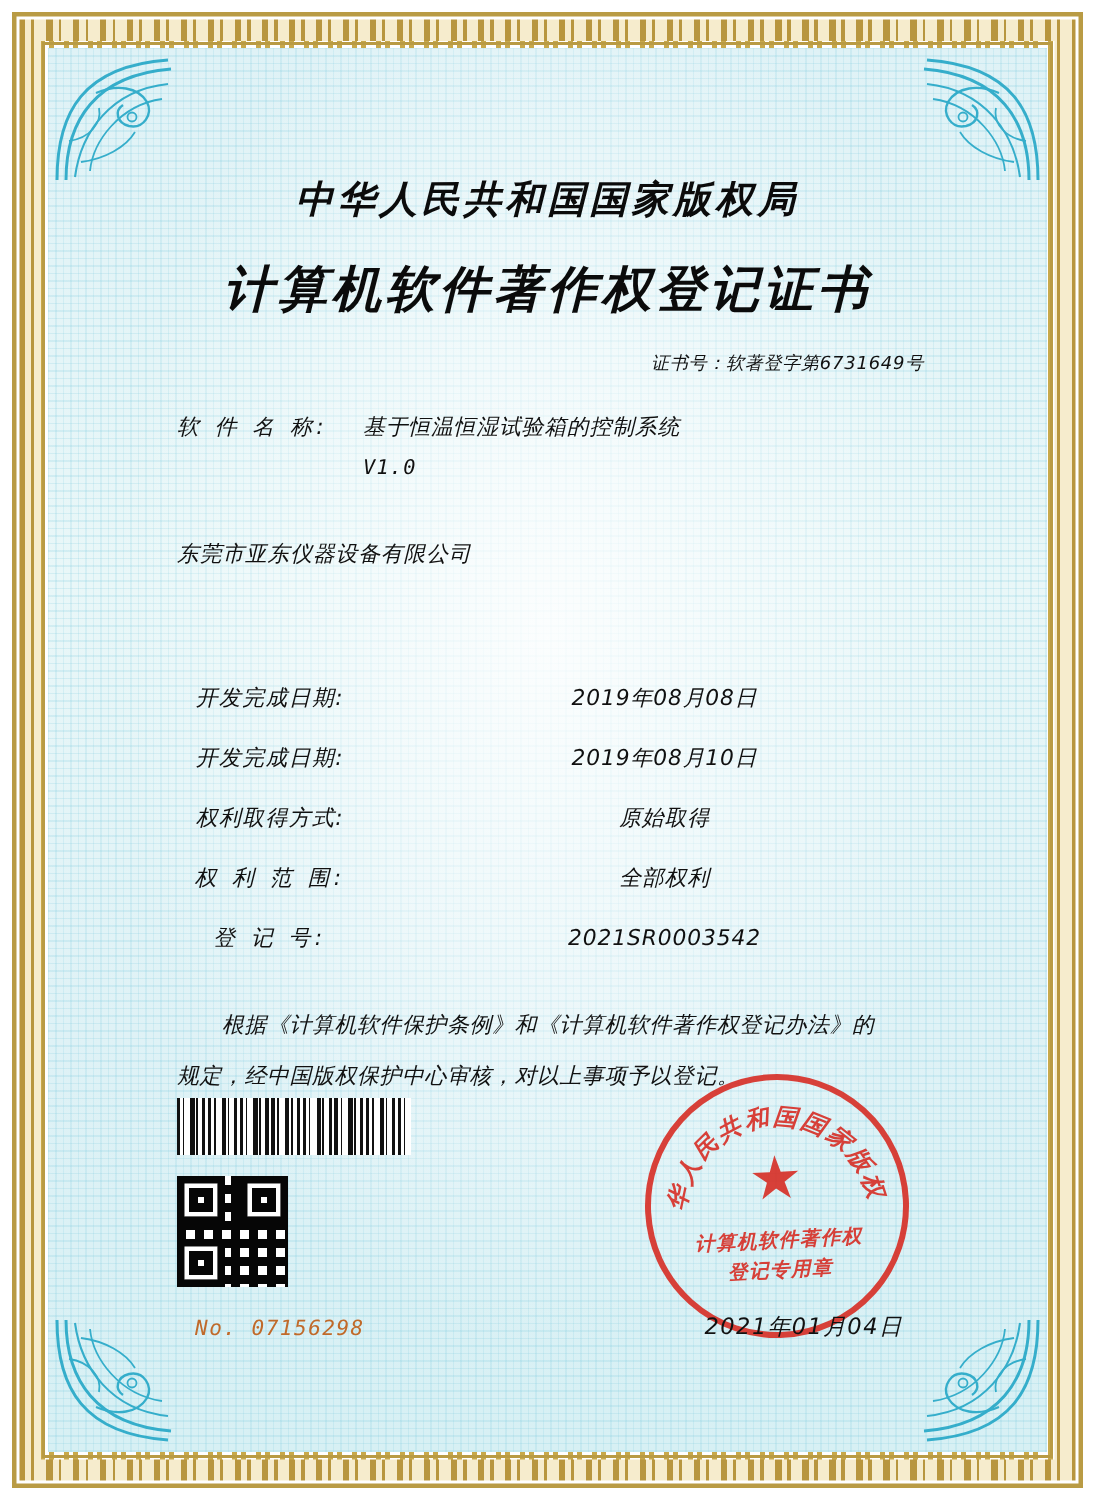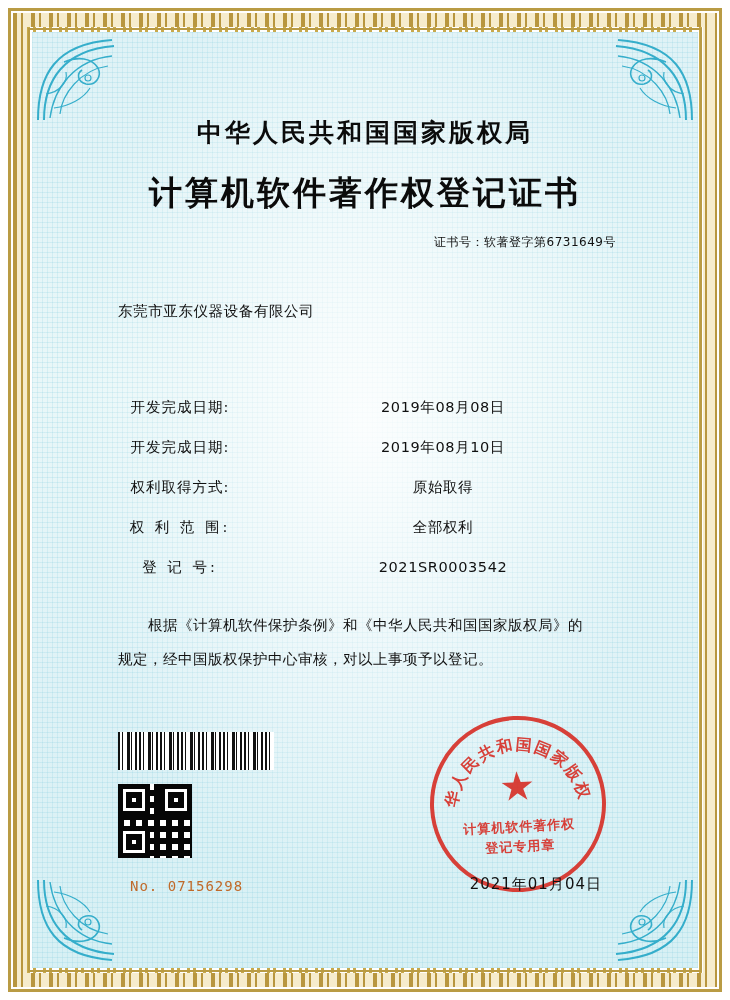--- a/index.html
+++ b/index.html
@@ -14,20 +14,21 @@
     overflow: hidden;
   }
 
   
   .certificate {
     position: relative;
     width: 730px;
     height: 1000px;
     background: #ffffff;
     box-sizing: border-box;
+    font-style: italic;
   }
 
   
   .border-outer {
     position: absolute;
     left: 8px; top: 8px; right: 8px; bottom: 8px;
     border: 3px solid #b99b44;
     box-sizing: border-box;
   }
   .border-fret {
@@ -330,20 +331,27 @@
     <div class="content">
 
       <div class="issuer">中华人民共和国国家版权局</div>
       <div class="doc-title">计算机软件著作权登记证书</div>
 
       <div class="cert-no">
         <span>证书号：</span><span>软著登字第6731649号</span>
       </div>
 
       <div class="rows">
+        <div class="row">
+          <div class="label">软 件 名 称:</div>
+          <div class="value">
+            <span>基于恒温恒湿试验箱的控制系统</span>
+            <span class="sub">V1.0</span>
+          </div>
+        </div>
 
         <div class="gap-md"></div>
 
         <div class="row">
           <div class="value">东莞市亚东仪器设备有限公司</div>
         </div>
       </div>
 
       <div class="gap-lg"></div>
 
@@ -364,21 +372,21 @@
           <div class="label">权 利 范 围:</div>
           <div class="value">全部权利</div>
         </div>
         <div class="row">
           <div class="label">登 记 号:</div>
           <div class="value">2021SR0003542</div>
         </div>
       </div>
 
       <div class="statement">
-        <p class="indent">根据《计算机软件保护条例》和《中华人民共和国国家版权局》的</p>
+        <p class="indent">根据《计算机软件保护条例》和《计算机软件著作权登记办法》的</p>
         <p>规定，经中国版权保护中心审核，对以上事项予以登记。</p>
       </div>
     </div>
 
     <div class="codes">
       <div class="barcode"></div>
       <div class="qr">
         <div class="qr-br"></div>
       </div>
     </div>

